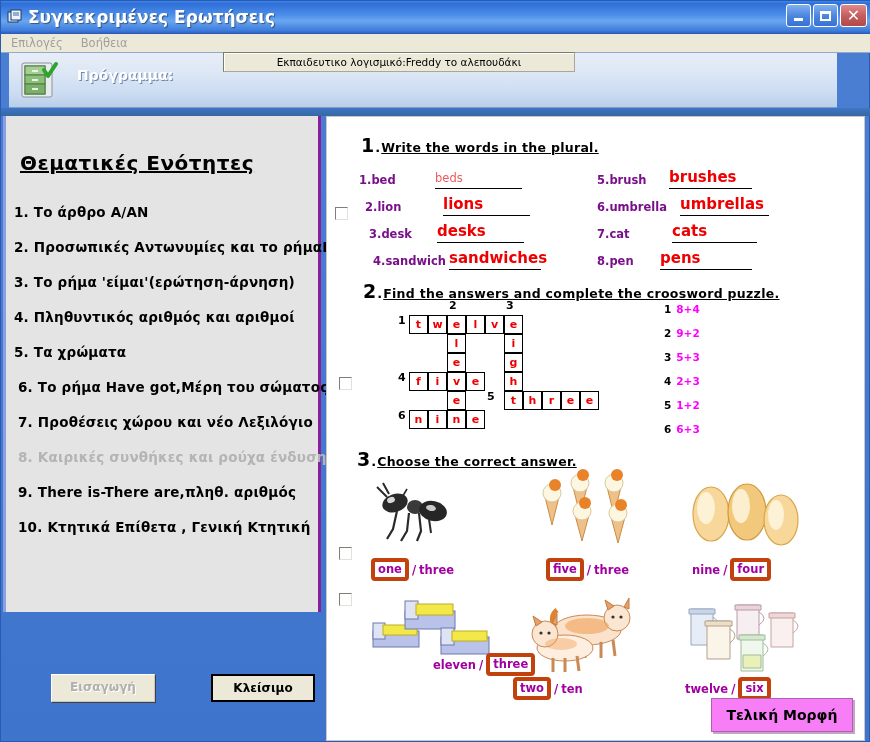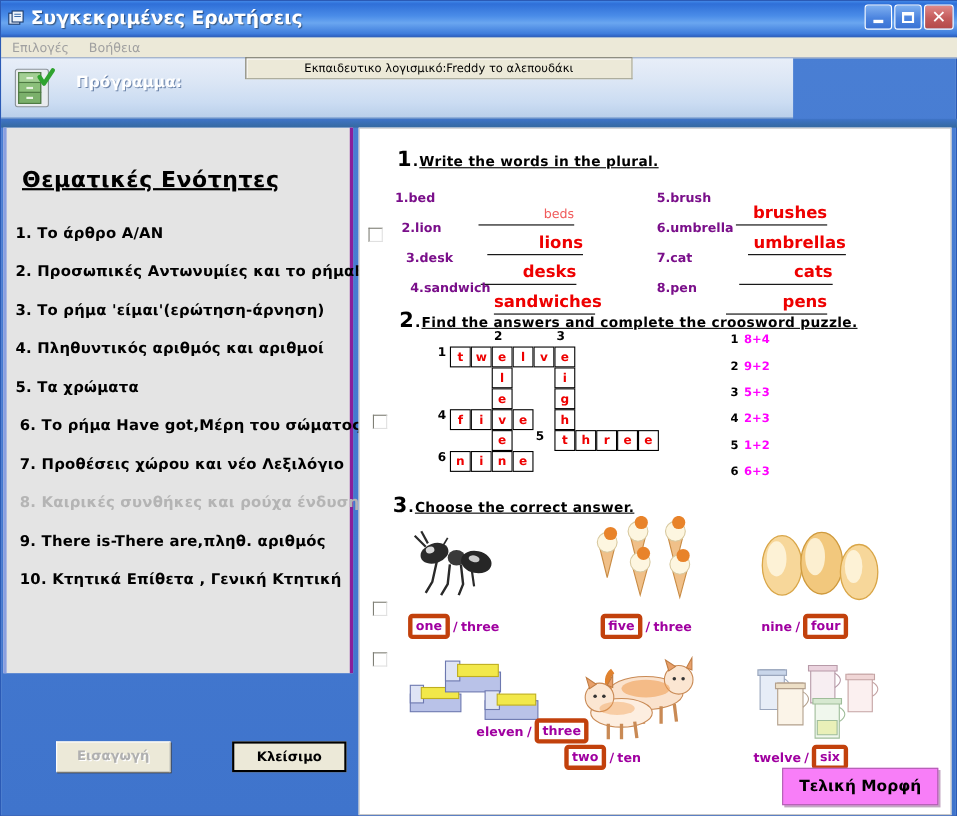--- a/index.html
+++ b/index.html
@@ -76,21 +76,21 @@
     font-family: "DejaVu Sans", sans-serif;
     font-size: 11.5px;
     color: #a0a0a0;
     padding: 0 8px;
     margin-left: 2px;
     line-height: 19px;
   }
 
   
   .toolbar {
-    position: absolute; left: 0; top: 52px; width: 720px; height: 55px;
+    position: absolute; left: 8px; top: 52px; width: 828px; height: 55px;
     background: linear-gradient(180deg,#e8eef8 0%, #dbe6f5 40%, #cbdcf2 75%, #b9cfea 100%);
     border-bottom: 1px solid #7f9ec6;
   }
   .cabinet-icon {
     position: absolute; left: 10px; top: 7px;
     width: 40px; height: 40px;
   }
   .prog-label {
     position: absolute; left: 68px; top: 14px;
     font-family: "DejaVu Sans", sans-serif;
@@ -192,23 +192,23 @@
   
   .ex1-col { position: absolute; }
   .ex1-row { position: relative; height: 27px; }
   .ex1-word {
     position: absolute; left: 0; top: 6px;
     font-family: "DejaVu Sans", sans-serif;
     font-size: 11.5px; font-weight: bold; color: #7a0f8a;
     white-space: nowrap;
   }
   .ex1-blank {
-    position: absolute; top: 16px; height: 22px;
+    position: absolute; top: 0; height: 22px;
     border-bottom: 1px solid #000;
-    text-align: right;
+    text-align: left;
   }
   .ex1-ans {
     font-family: "DejaVu Sans", sans-serif;
     font-size: 15px; font-weight: bold; color: #ee0000;
     line-height: 20px; white-space: nowrap;
   }
   .ex1-ans.light { font-weight: normal; color: #f05a5a; font-size: 11.5px; }
 
   
   .cw { position: absolute; }

